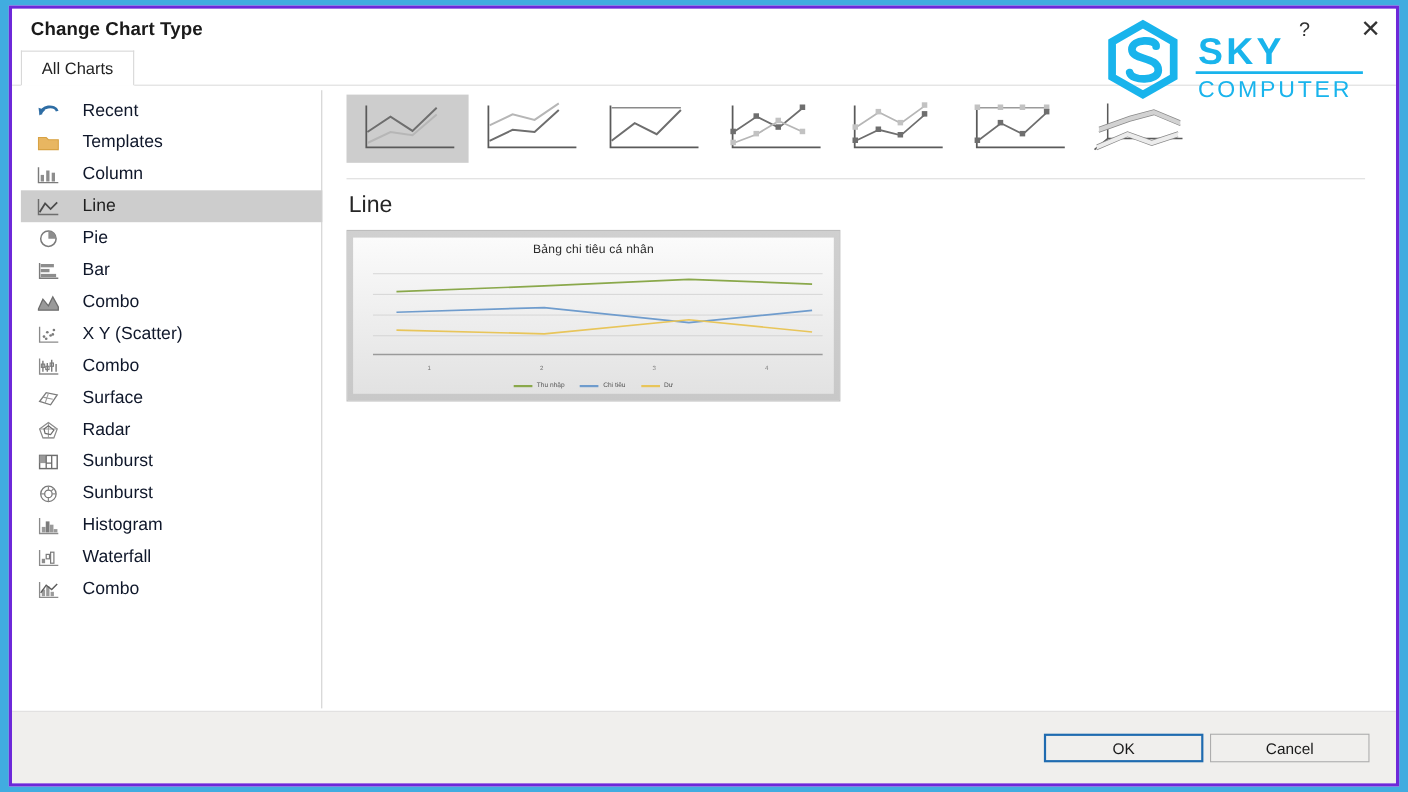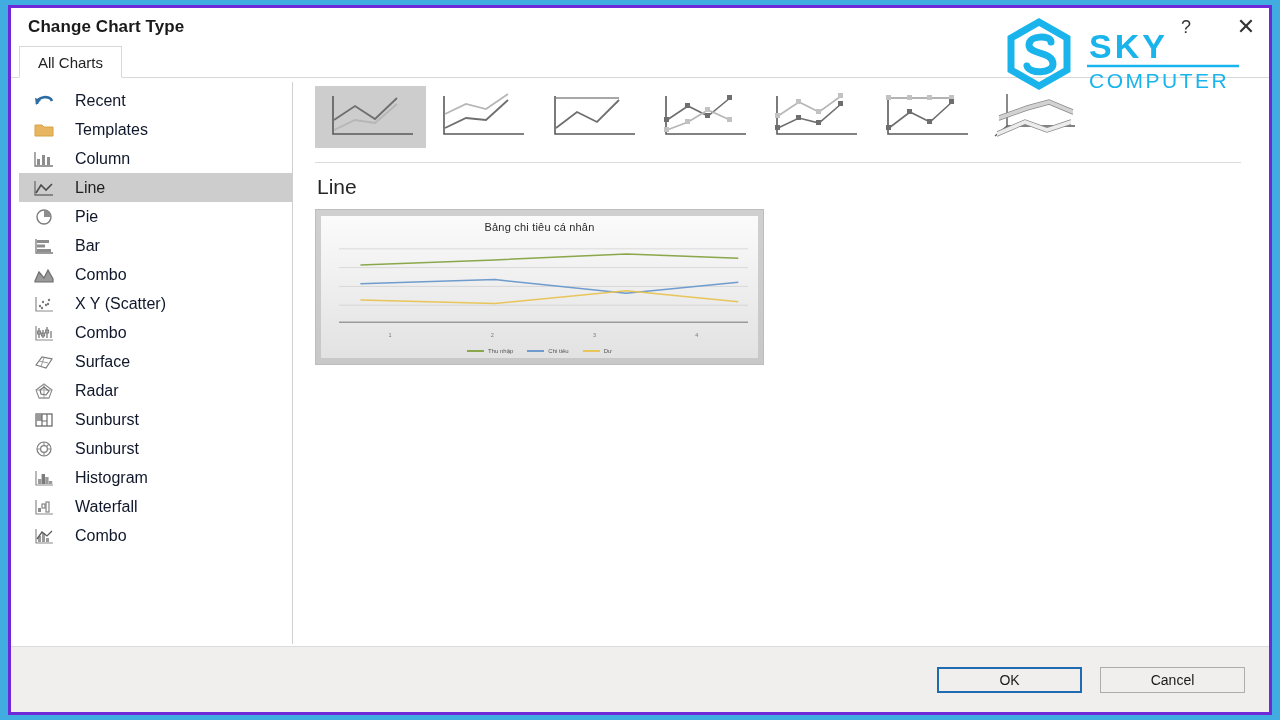--- a/index.html
+++ b/index.html
@@ -212,21 +212,21 @@
 
   
   .footer {
     flex: 0 0 66px;
     background: #f0efed;
     border-top: 1px solid #dcdcdc;
     display: flex;
     align-items: center;
     justify-content: flex-end;
     padding-right: 24px;
-    gap: 18px;
+    gap: 6px;
   }
   .btn {
     width: 145px; height: 26px;
     font-size: 14px;
     color: #1a1a1a;
     background: #f0efed;
     border: 1px solid #adadad;
     display: flex; align-items: center; justify-content: center;
     cursor: default;
   }

